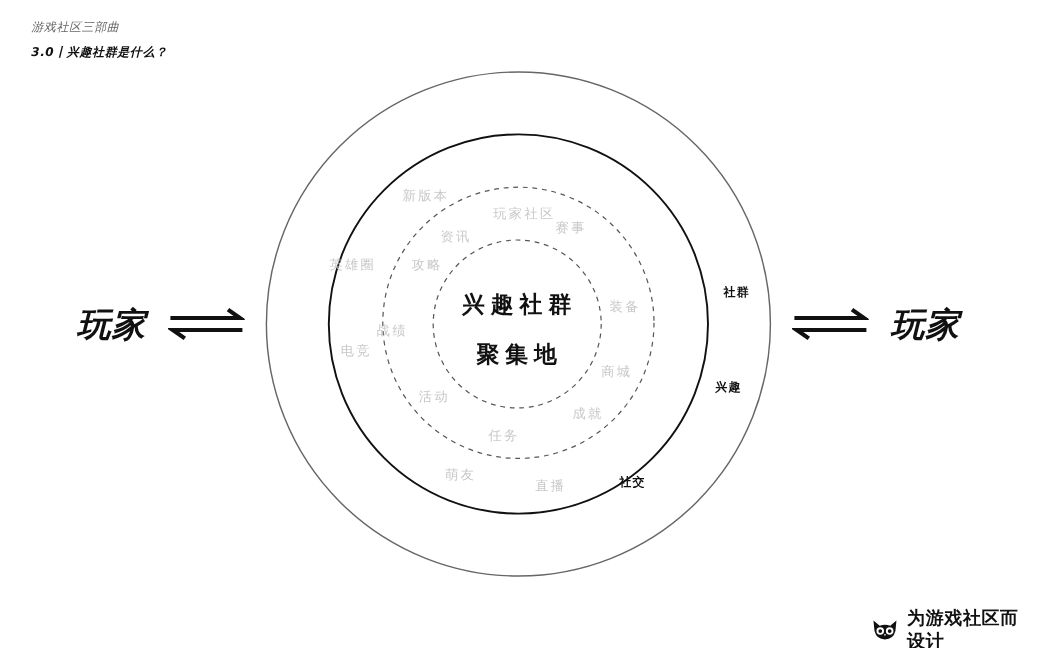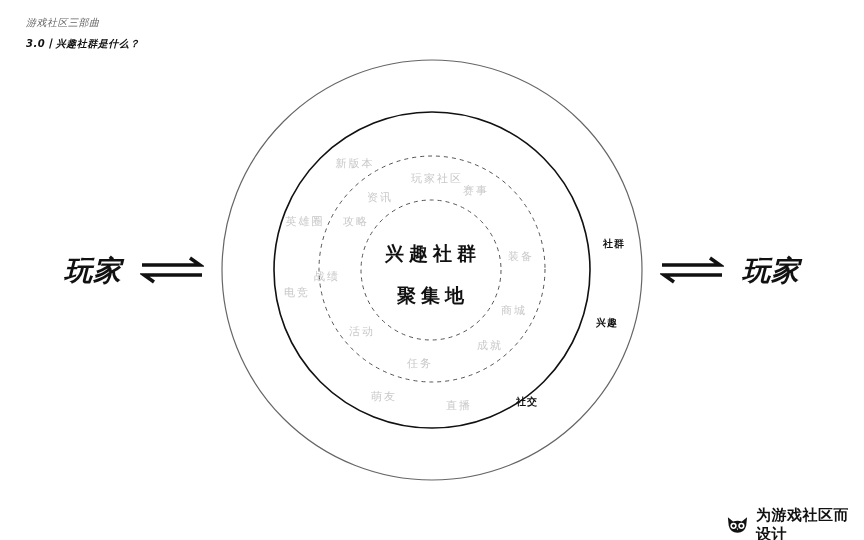--- a/index.html
+++ b/index.html
@@ -46,21 +46,21 @@
 <div class="player right">玩家</div>
 
 <div class="center-text" style="left:433px;top:254px;">兴趣社群</div>
 <div class="center-text" style="left:433px;top:296px;">聚集地</div>
 
 <div id="ring-items">
     <div class="ring-text" style="left: 437px; top: 139px; margin-top: 39px;">玩家社区</div>
     <div class="ring-text" style="left: 355px; top: 163px;">新版本</div>
     <div class="ring-text" style="left: 476px; top: 190px;">赛事</div>
     <div class="ring-text" style="left: 380px; top: 197px;">资讯</div>
-    <div class="ring-text" style="left: 305px; top: 221px;">英雄圈</div>
+    <div class="ring-text" style="left: 294px; top: 221px;">英雄圈</div>
     <div class="ring-text" style="left: 356px; top: 221px;">攻略</div>
     <div class="ring-text" style="left: 521px; top: 256px; text-align: right;">装备</div>
     <div class="ring-text" style="left: 327px; top: 276px;">战绩</div>
     <div class="ring-text" style="left: 297px; top: 292px;">电竞</div>
     <div class="ring-text" style="left: 514px; top: 310px;">商城</div>
     <div class="ring-text" style="left: 362px; top: 331px;">活动</div>
     <div class="ring-text" style="left: 490px; top: 345px; text-align: center;">成就</div>
     <div class="ring-text" style="left: 420px; top: 363px;">任务</div>
     <div class="ring-text" style="left: 384px; top: 396px;">萌友</div>
     <div class="ring-text" style="left: 459px; top: 405px;">直播</div>

